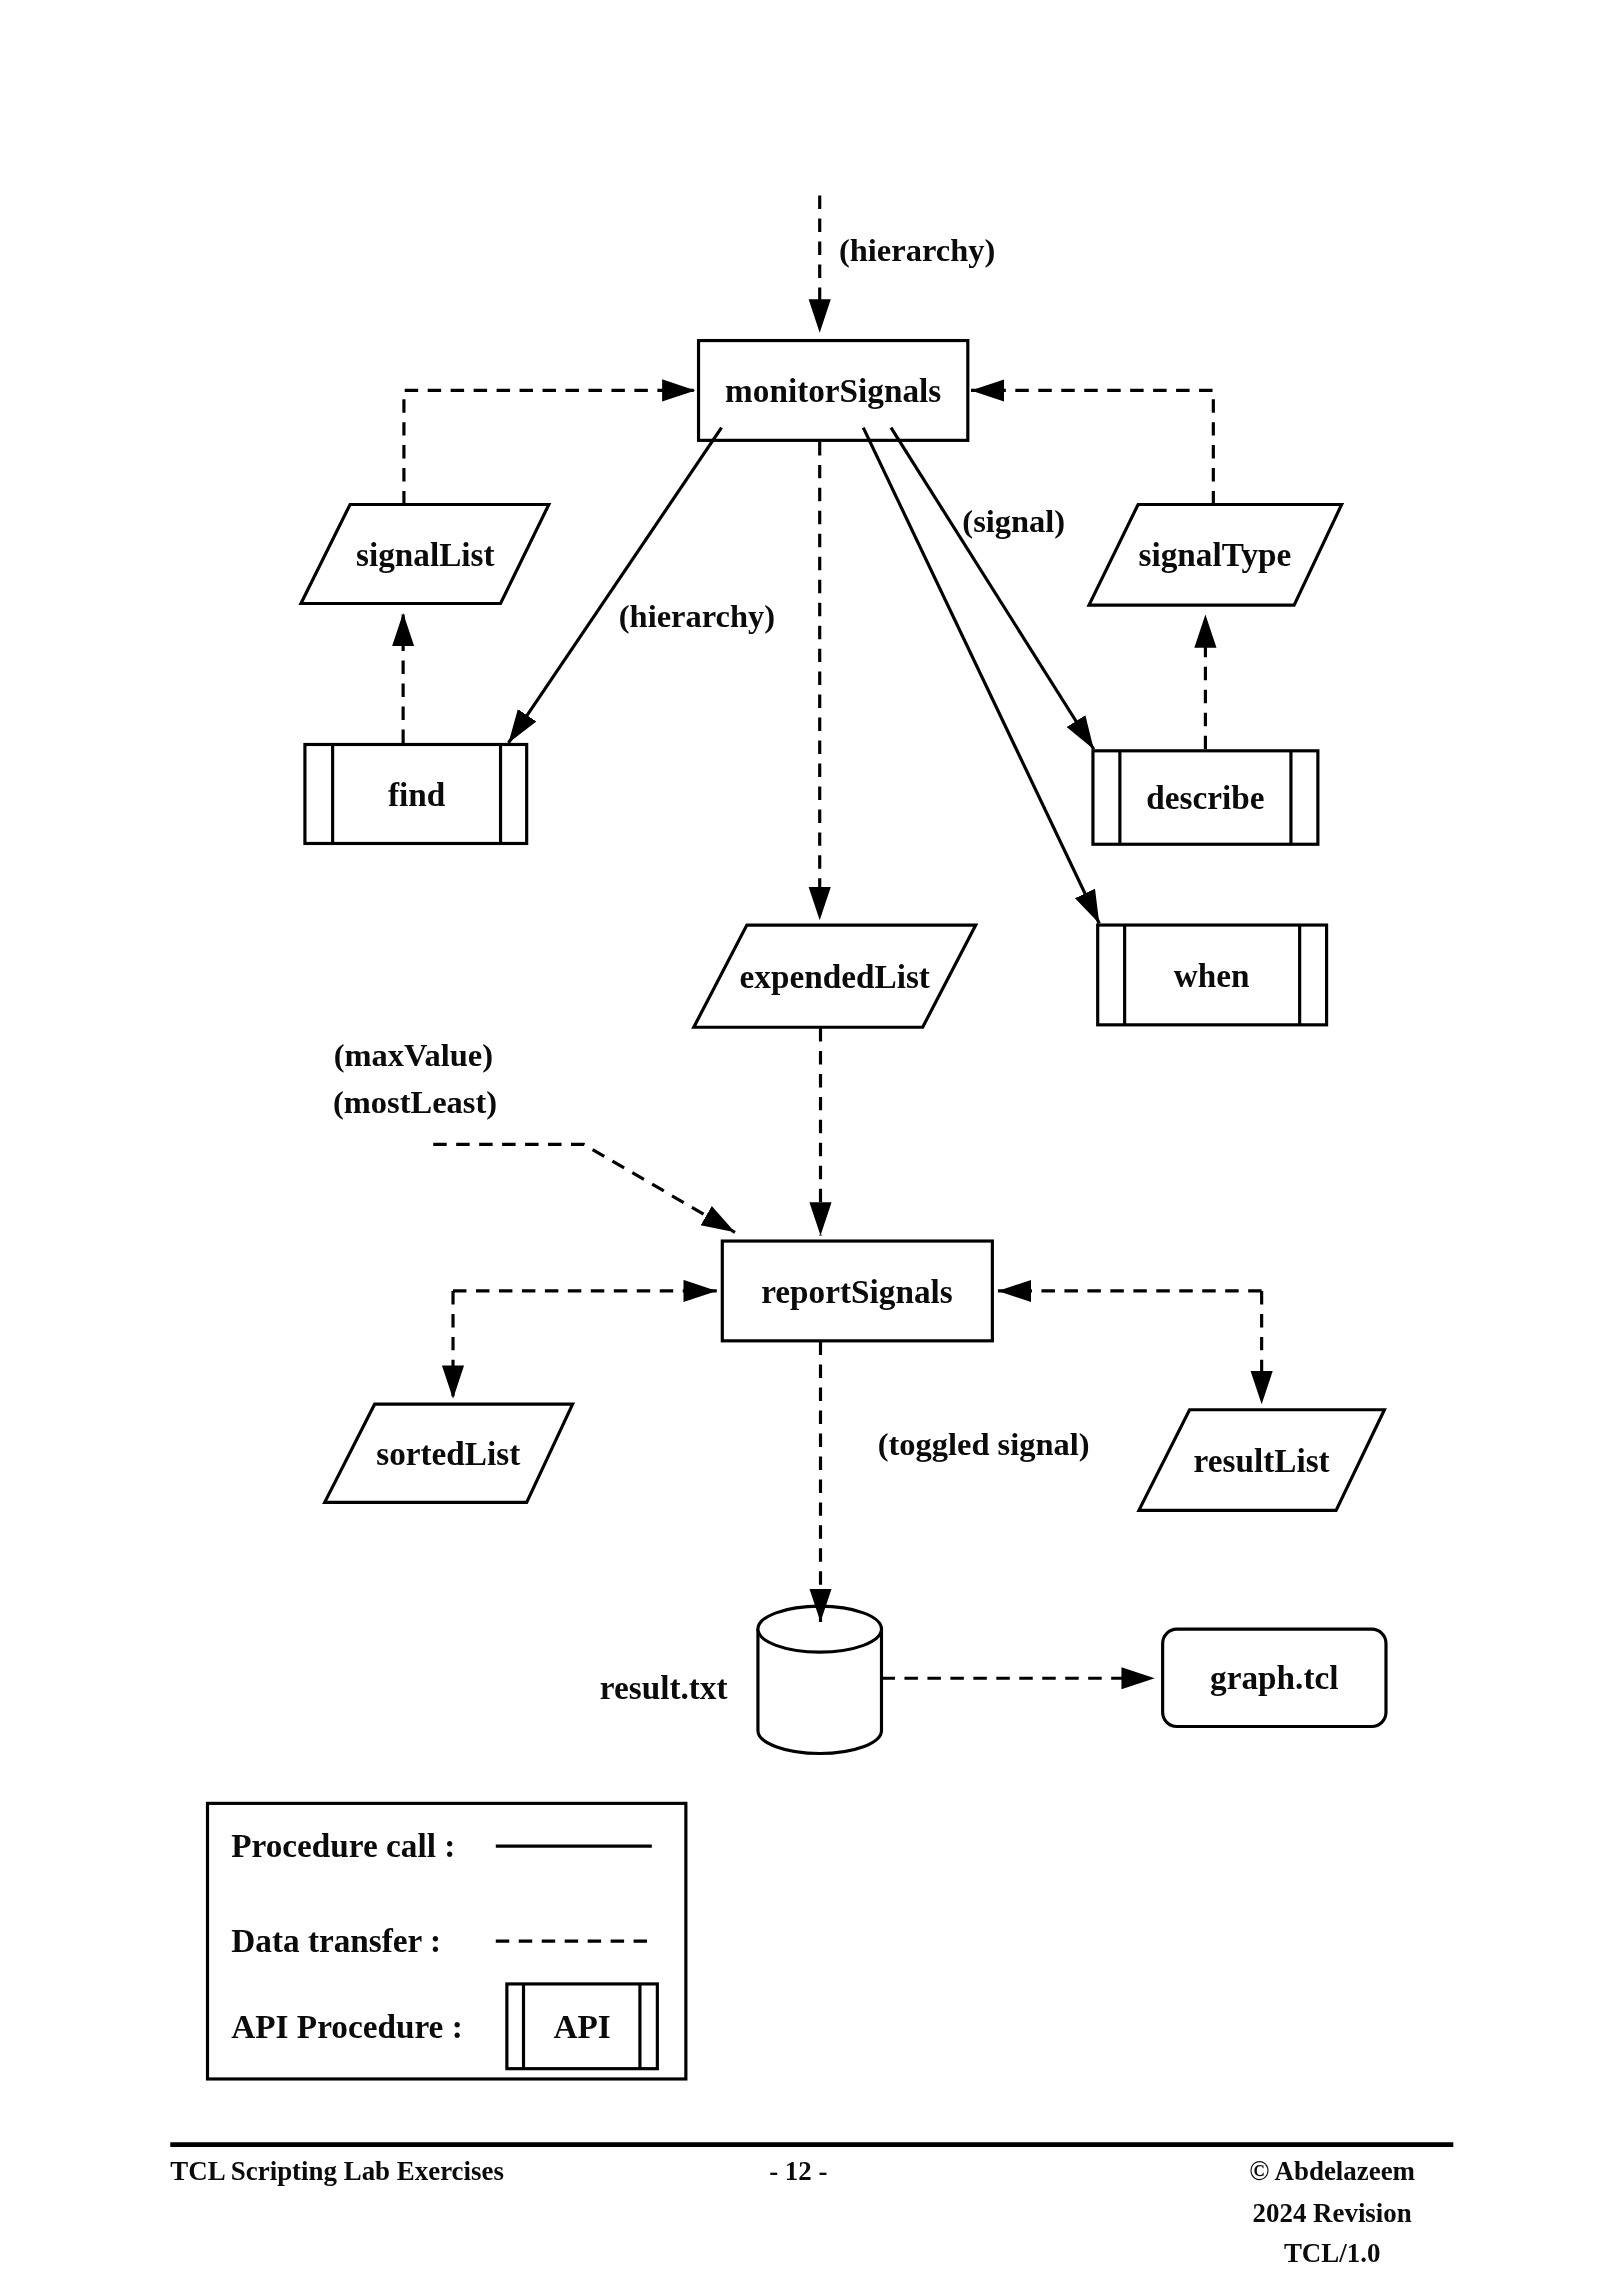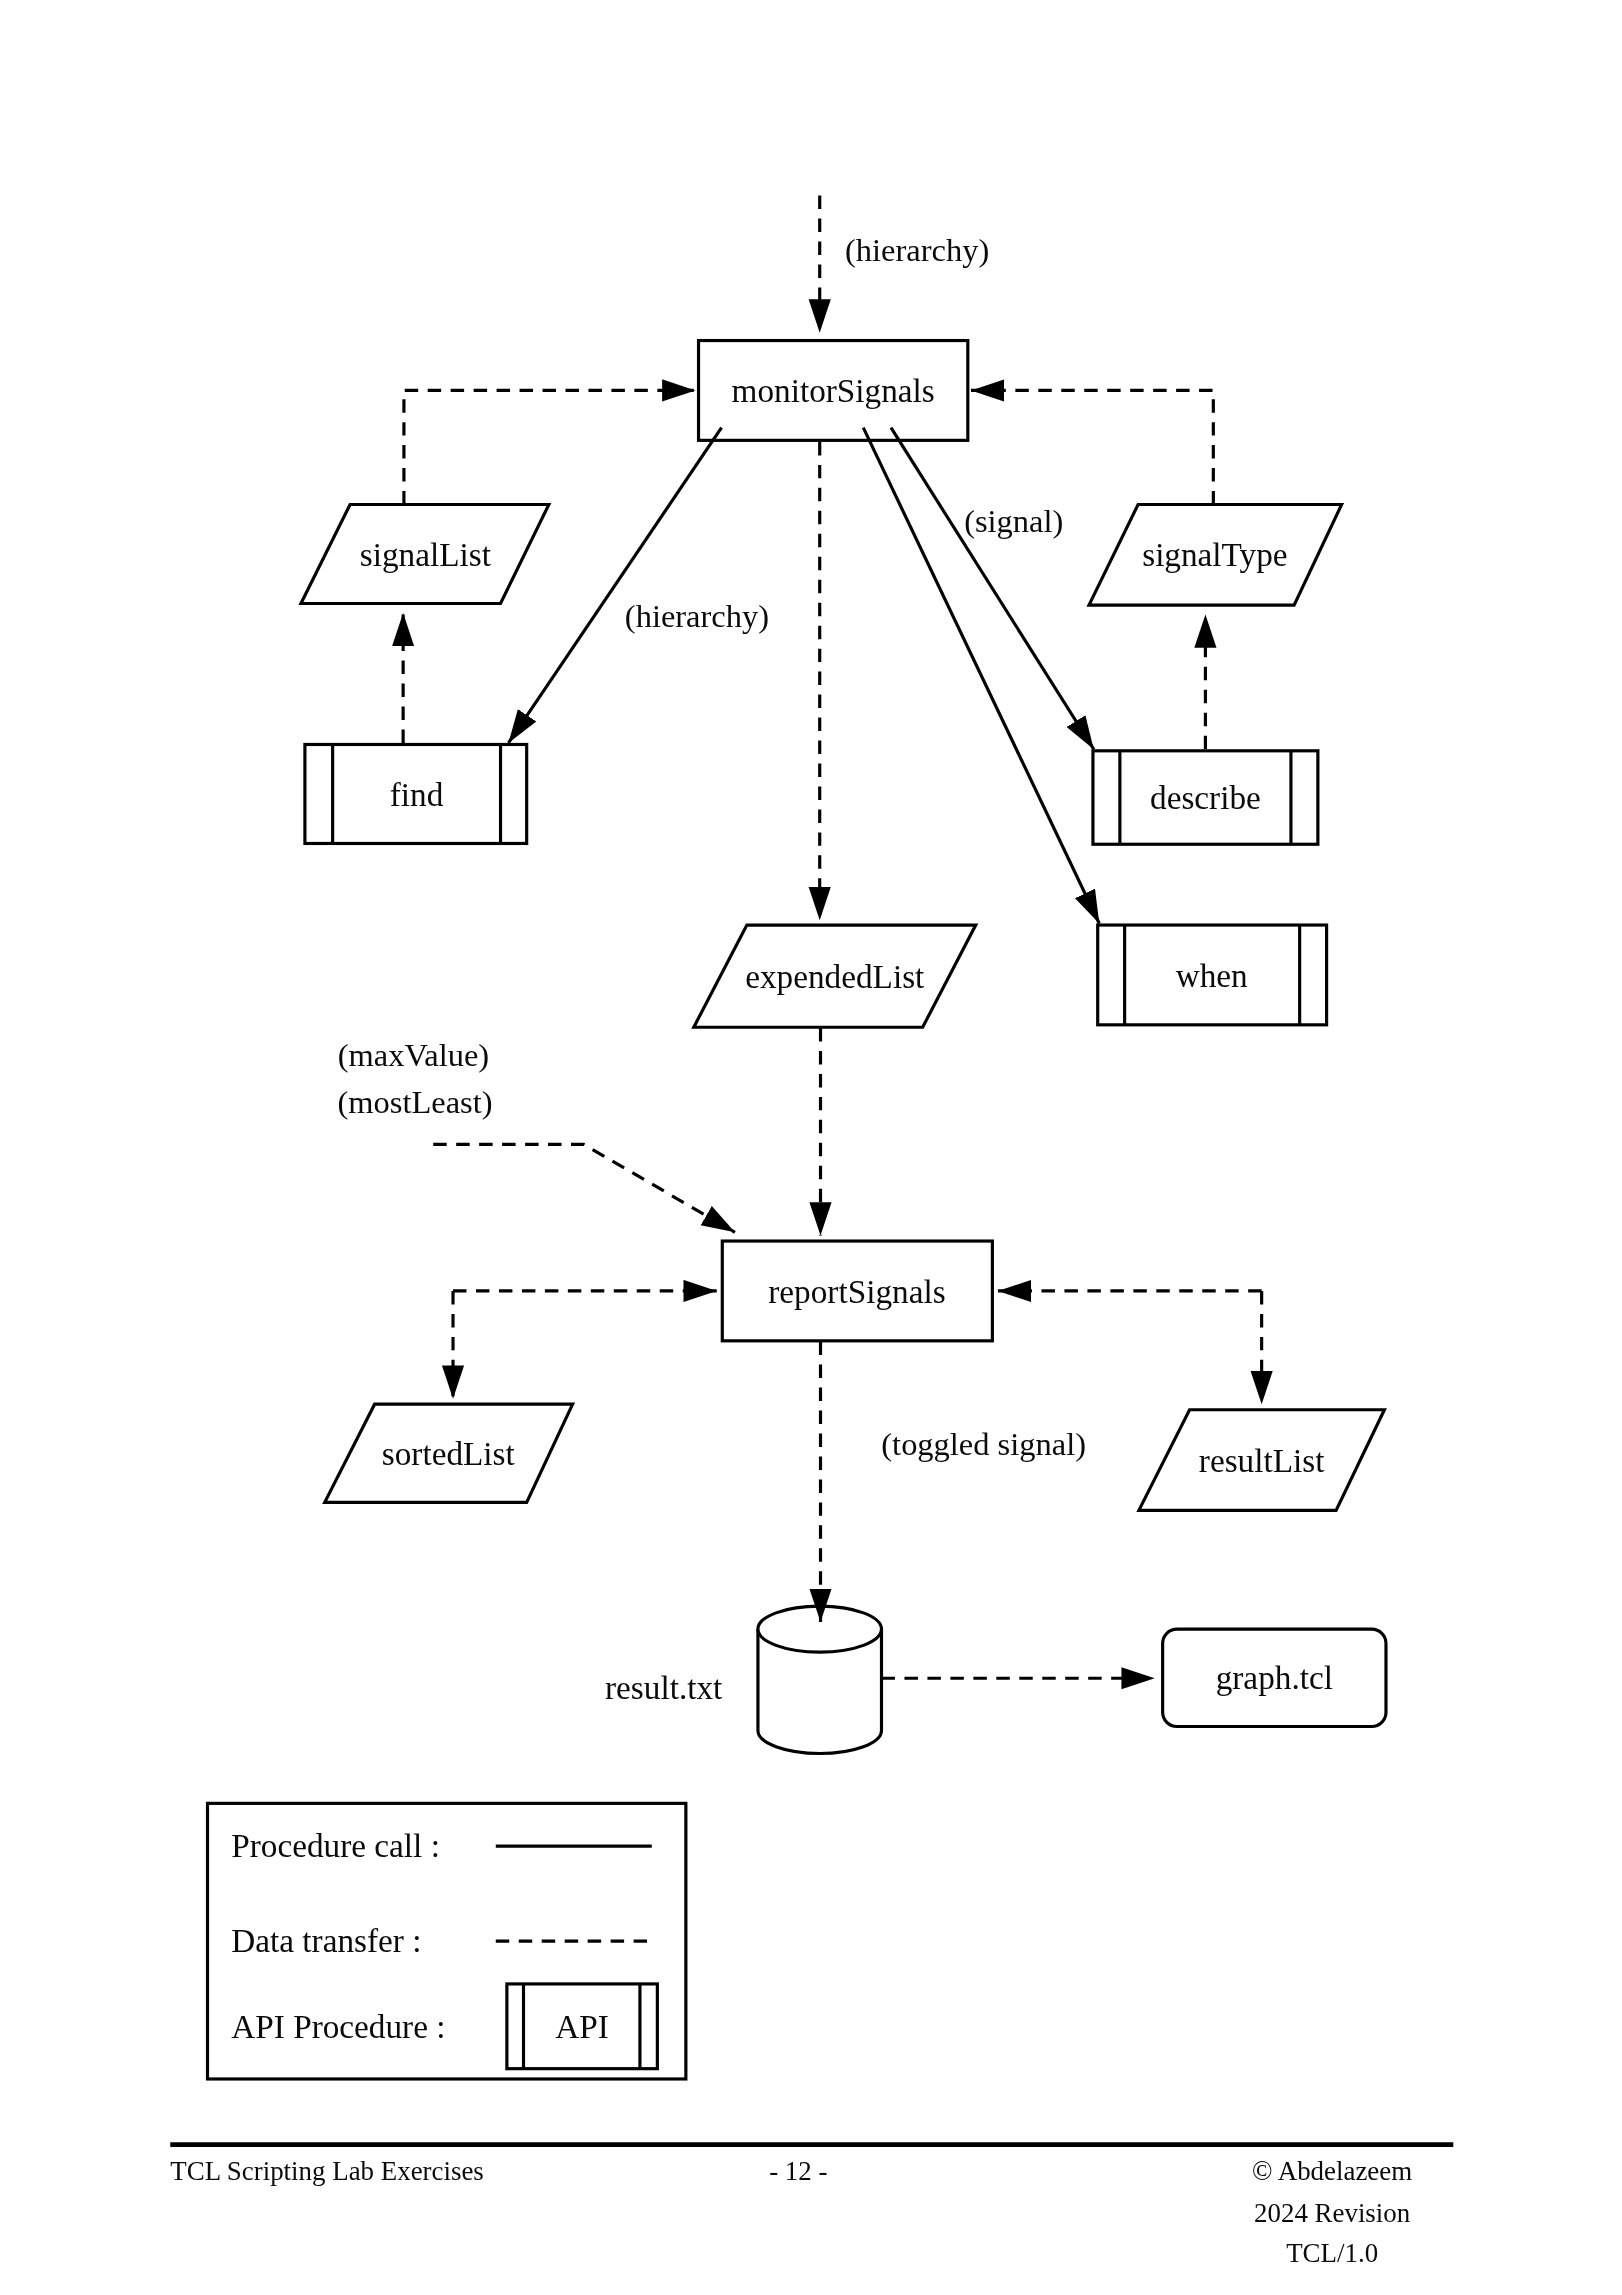--- a/index.html
+++ b/index.html
@@ -1,16 +1,16 @@
 <!DOCTYPE html>
 <html style="font-size:12.7px"><head>
 <meta charset="utf-8">
 <style>
   html,body{margin:0;padding:0;background:#ffffff;}
-  .page{width:100%;max-width:1622px;margin:0 auto;background:#ffffff;}
+  .page{width:100%;max-width:1622px;margin:0 auto;background:#ffffff;font-weight:bold;}
   svg{display:block;width:100%;height:auto;background:#ffffff;}
   .shape{fill:#ffffff;stroke:#000000;stroke-width:4;}
   .bar{stroke:#000000;stroke-width:4;}
   .ln{stroke:#000000;stroke-width:4;fill:none;}
   .dash{stroke-dasharray:17 12;}
   .thick{stroke:#000000;stroke-width:6;}
   .txt{font-family:"Liberation Serif","DejaVu Serif",serif;font-size:42px;fill:#0b0b0b;}
   .mid{text-anchor:middle;}
   .ann{font-size:41px;}
   .foot{font-family:"Liberation Serif","DejaVu Serif",serif;font-size:34px;fill:#0b0b0b;}

